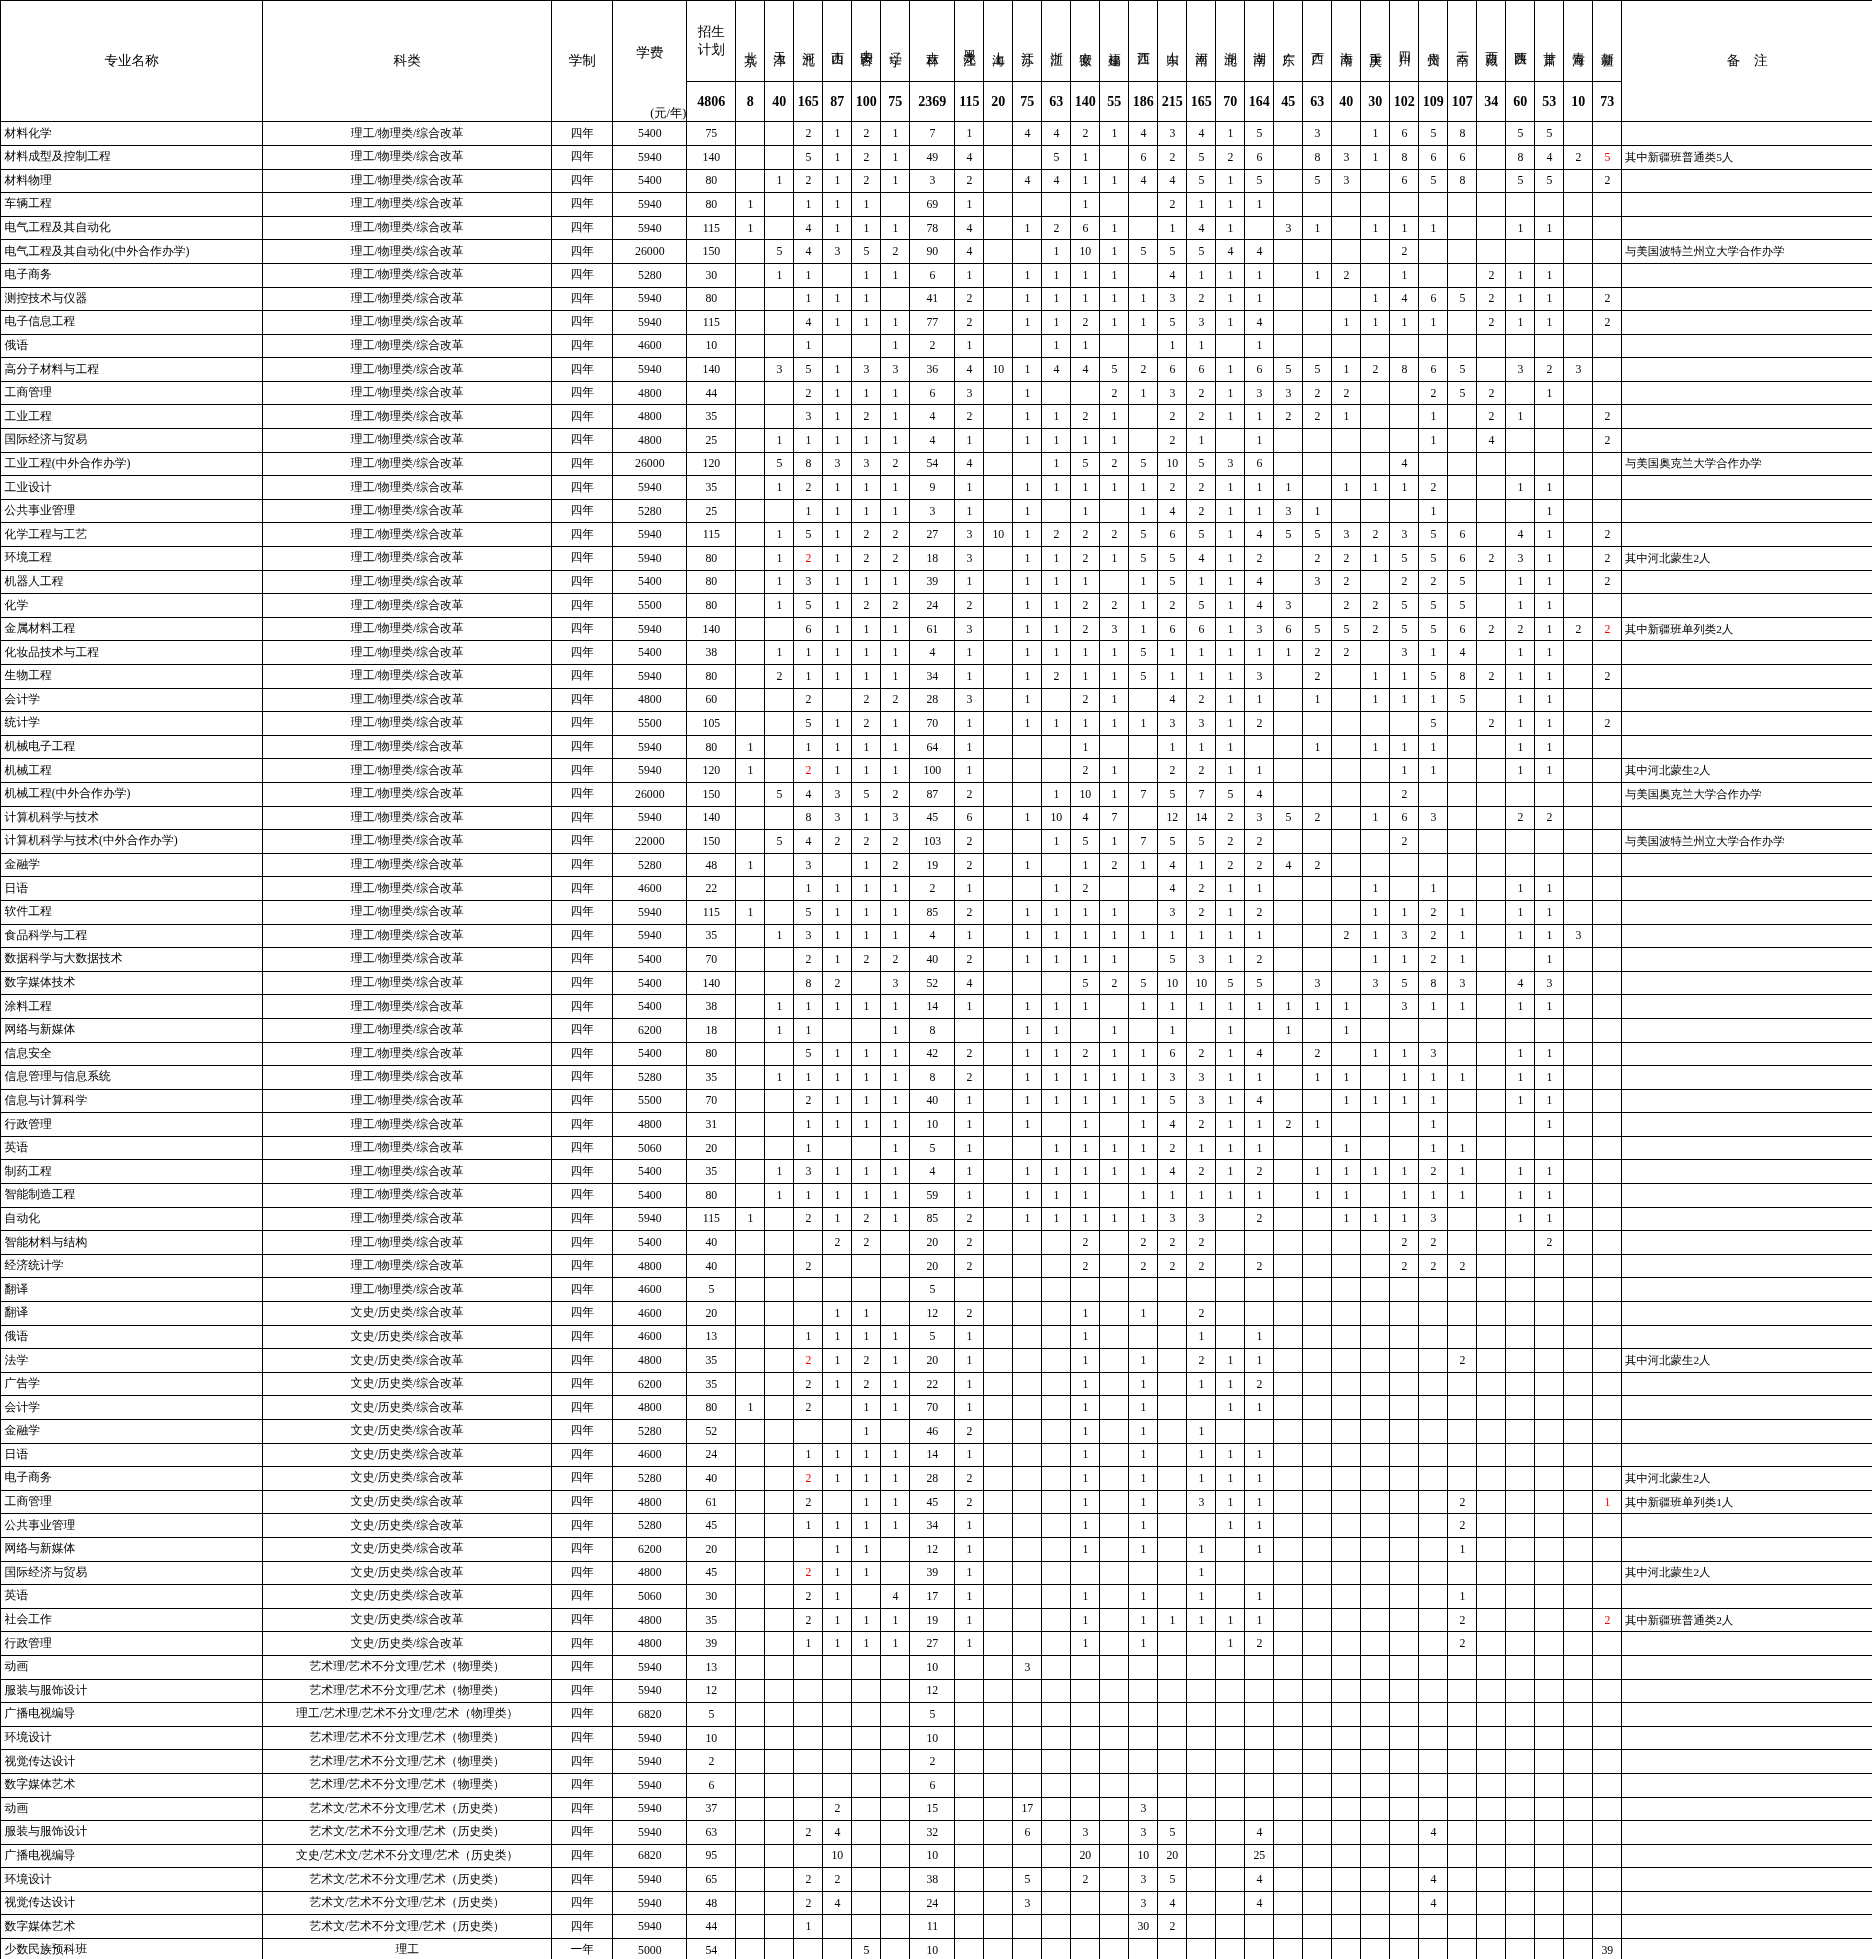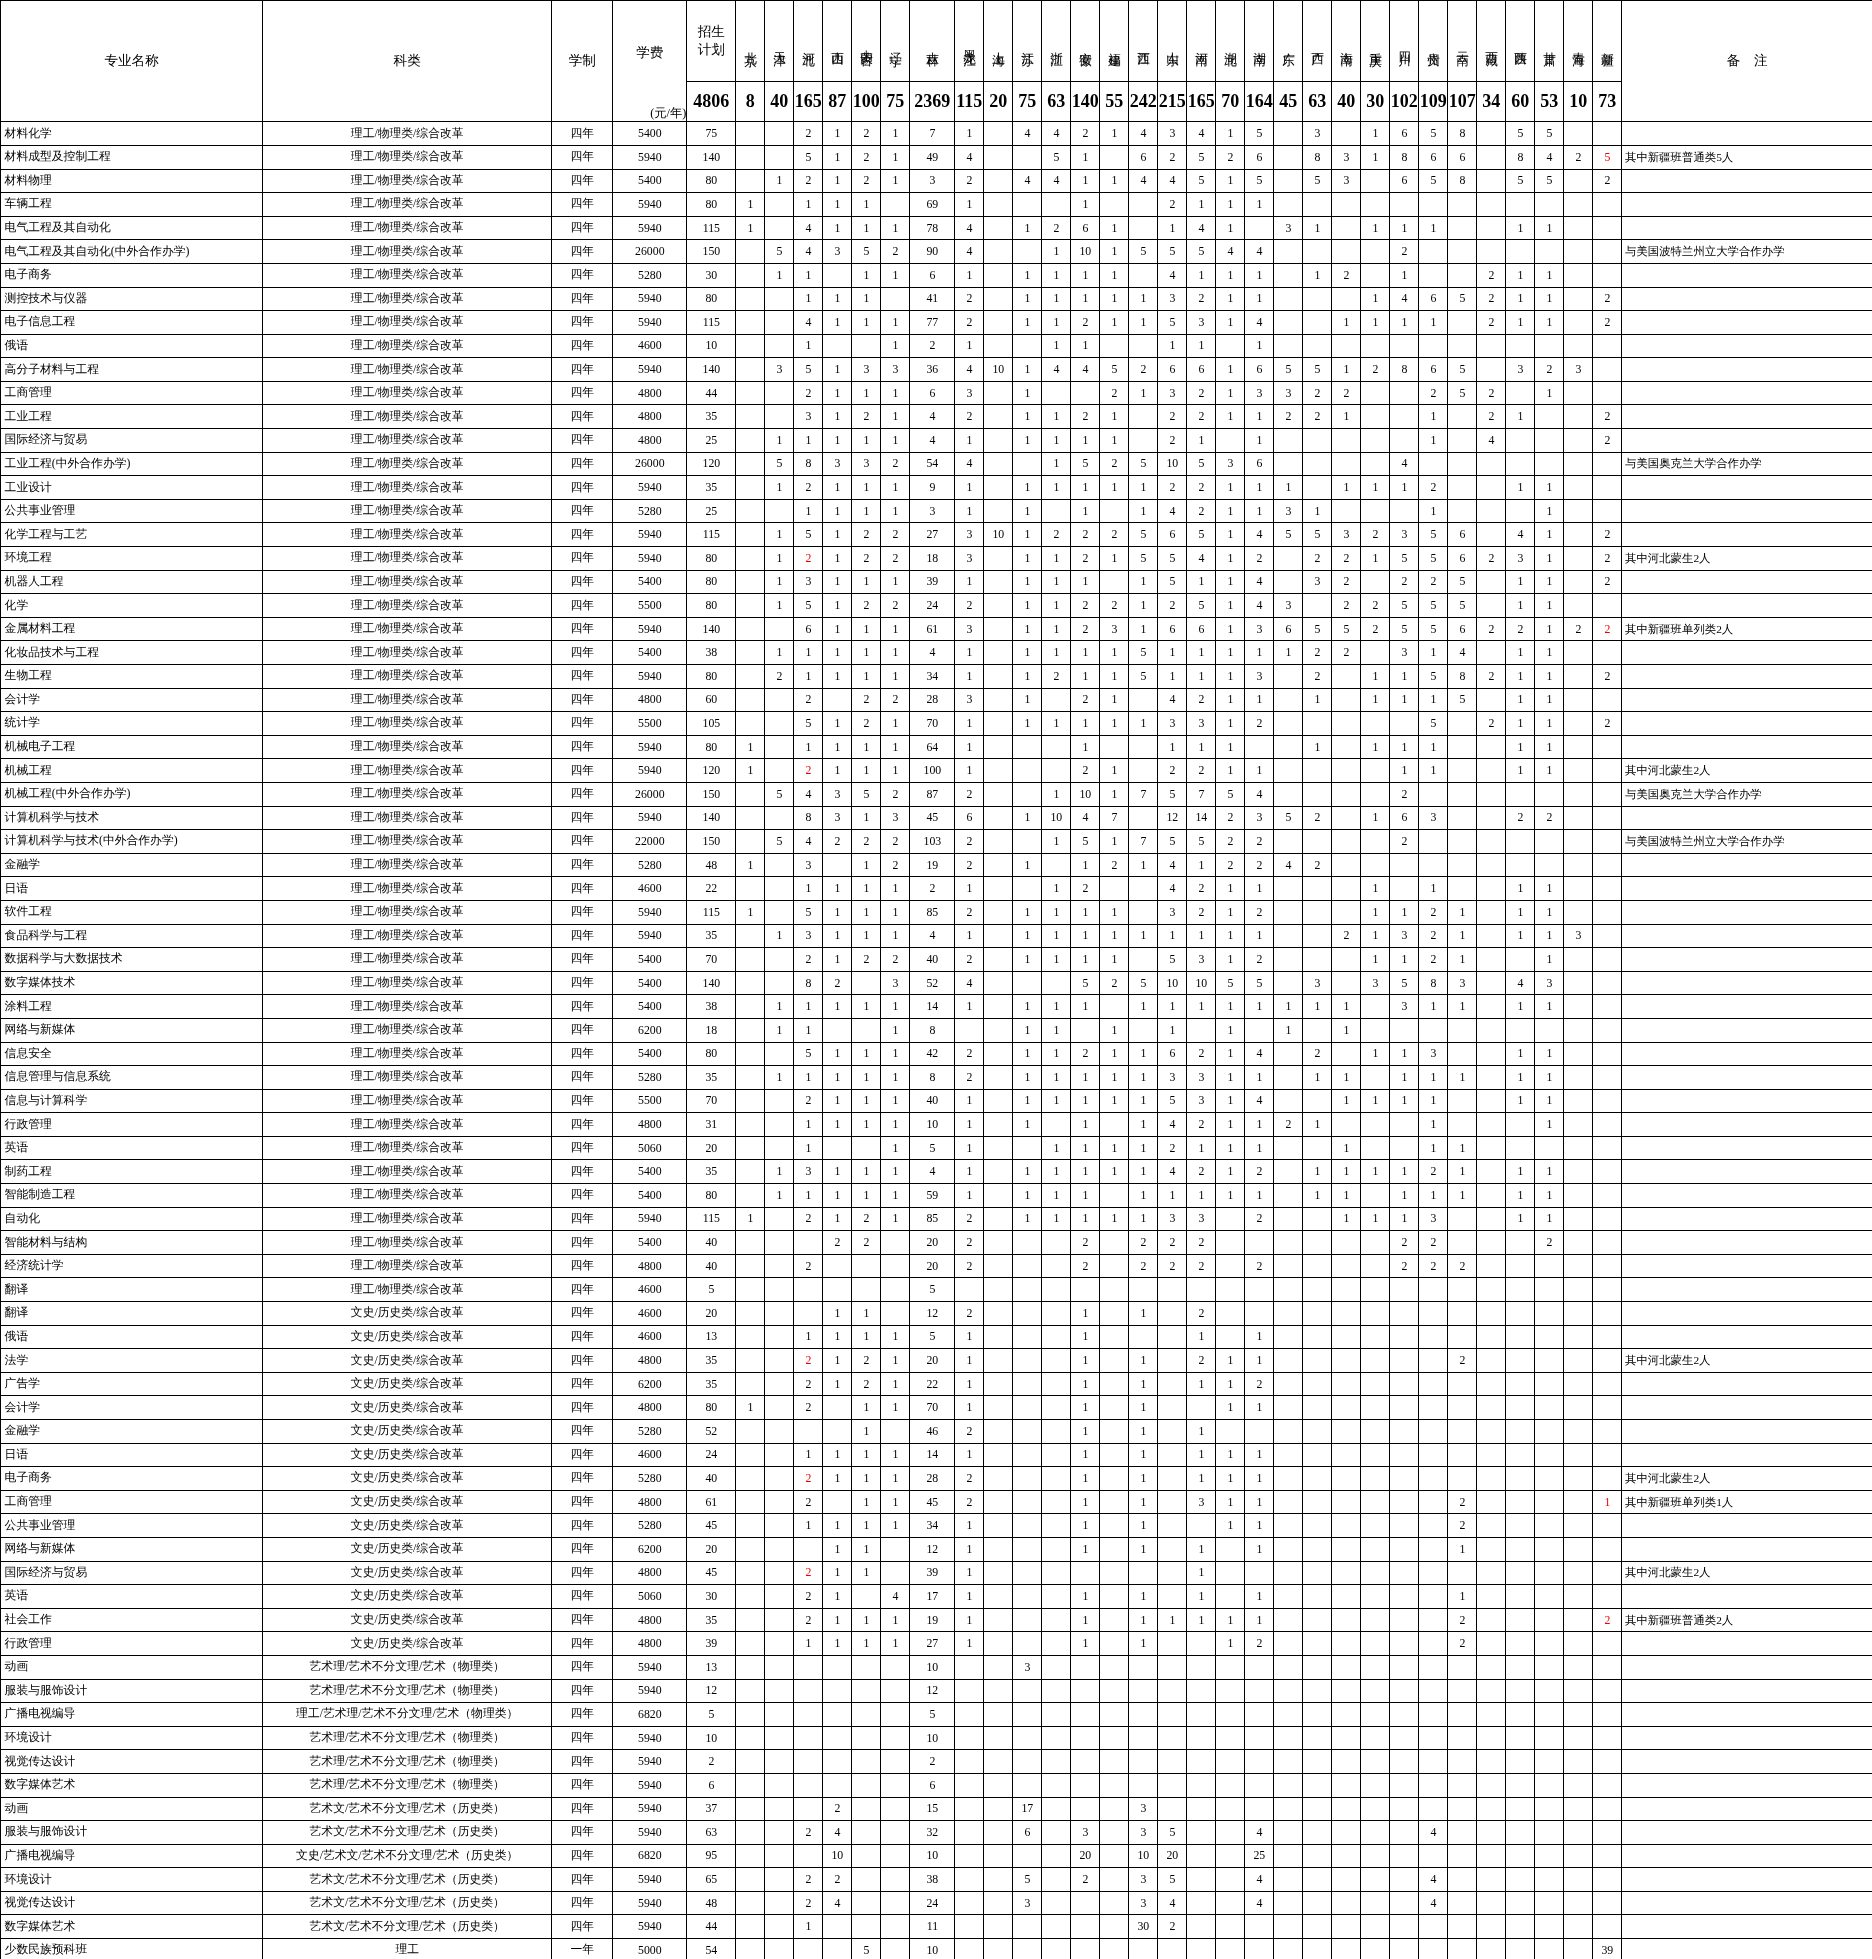--- a/index.html
+++ b/index.html
@@ -1,21 +1,21 @@
 <!DOCTYPE html>
 <html style="font-size:14.5px"><head>
 <meta charset="utf-8">
 <style>
   html,body{margin:0;padding:0;background:#fff;}
   body{width:1873px;font-family:"Liberation Serif","DejaVu Serif",serif;color:#000;}
   table{border-collapse:collapse;table-layout:fixed;width:1873px;border:1.8px solid #000;}
   th,td{border:0.9px solid #000;padding:0;overflow:hidden;white-space:nowrap;text-align:center;vertical-align:middle;}
   thead th{font-weight:normal;font-size:13.6px;}
   tr.hrow1 th{height:60px;}
-  tr.trow td{height:29px;font-weight:bold;font-size:18px;}
+  tr.trow td{height:29px;font-weight:bold;font-size:14px;}
   tbody tr{height:23.6px;}
   tbody td{font-size:11.8px;}
   td.name{text-align:left;padding-left:3.6px;}
   td.note{text-align:left;padding-left:2.7px;font-size:11.4px;}
   span.v{writing-mode:vertical-rl;text-orientation:upright;letter-spacing:1.8px;line-height:1;font-size:12.7px;display:inline-block;}
   span.wrap2{display:inline-block;width:29px;word-break:break-all;line-height:1.3;white-space:normal;}
   .feeh div{line-height:1.25;margin-top:44px;}
   .feeh .l2{font-size:12.3px;text-align:right;}
   td.red{color:#ee0000;}
 </style>
@@ -111,21 +111,21 @@
         <td>87</td>
         <td>100</td>
         <td>75</td>
         <td>2369</td>
         <td>115</td>
         <td>20</td>
         <td>75</td>
         <td>63</td>
         <td>140</td>
         <td>55</td>
-        <td>242</td>
+        <td>186</td>
         <td>215</td>
         <td>165</td>
         <td>70</td>
         <td>164</td>
         <td>45</td>
         <td>63</td>
         <td>40</td>
         <td>30</td>
         <td>102</td>
         <td>109</td>

